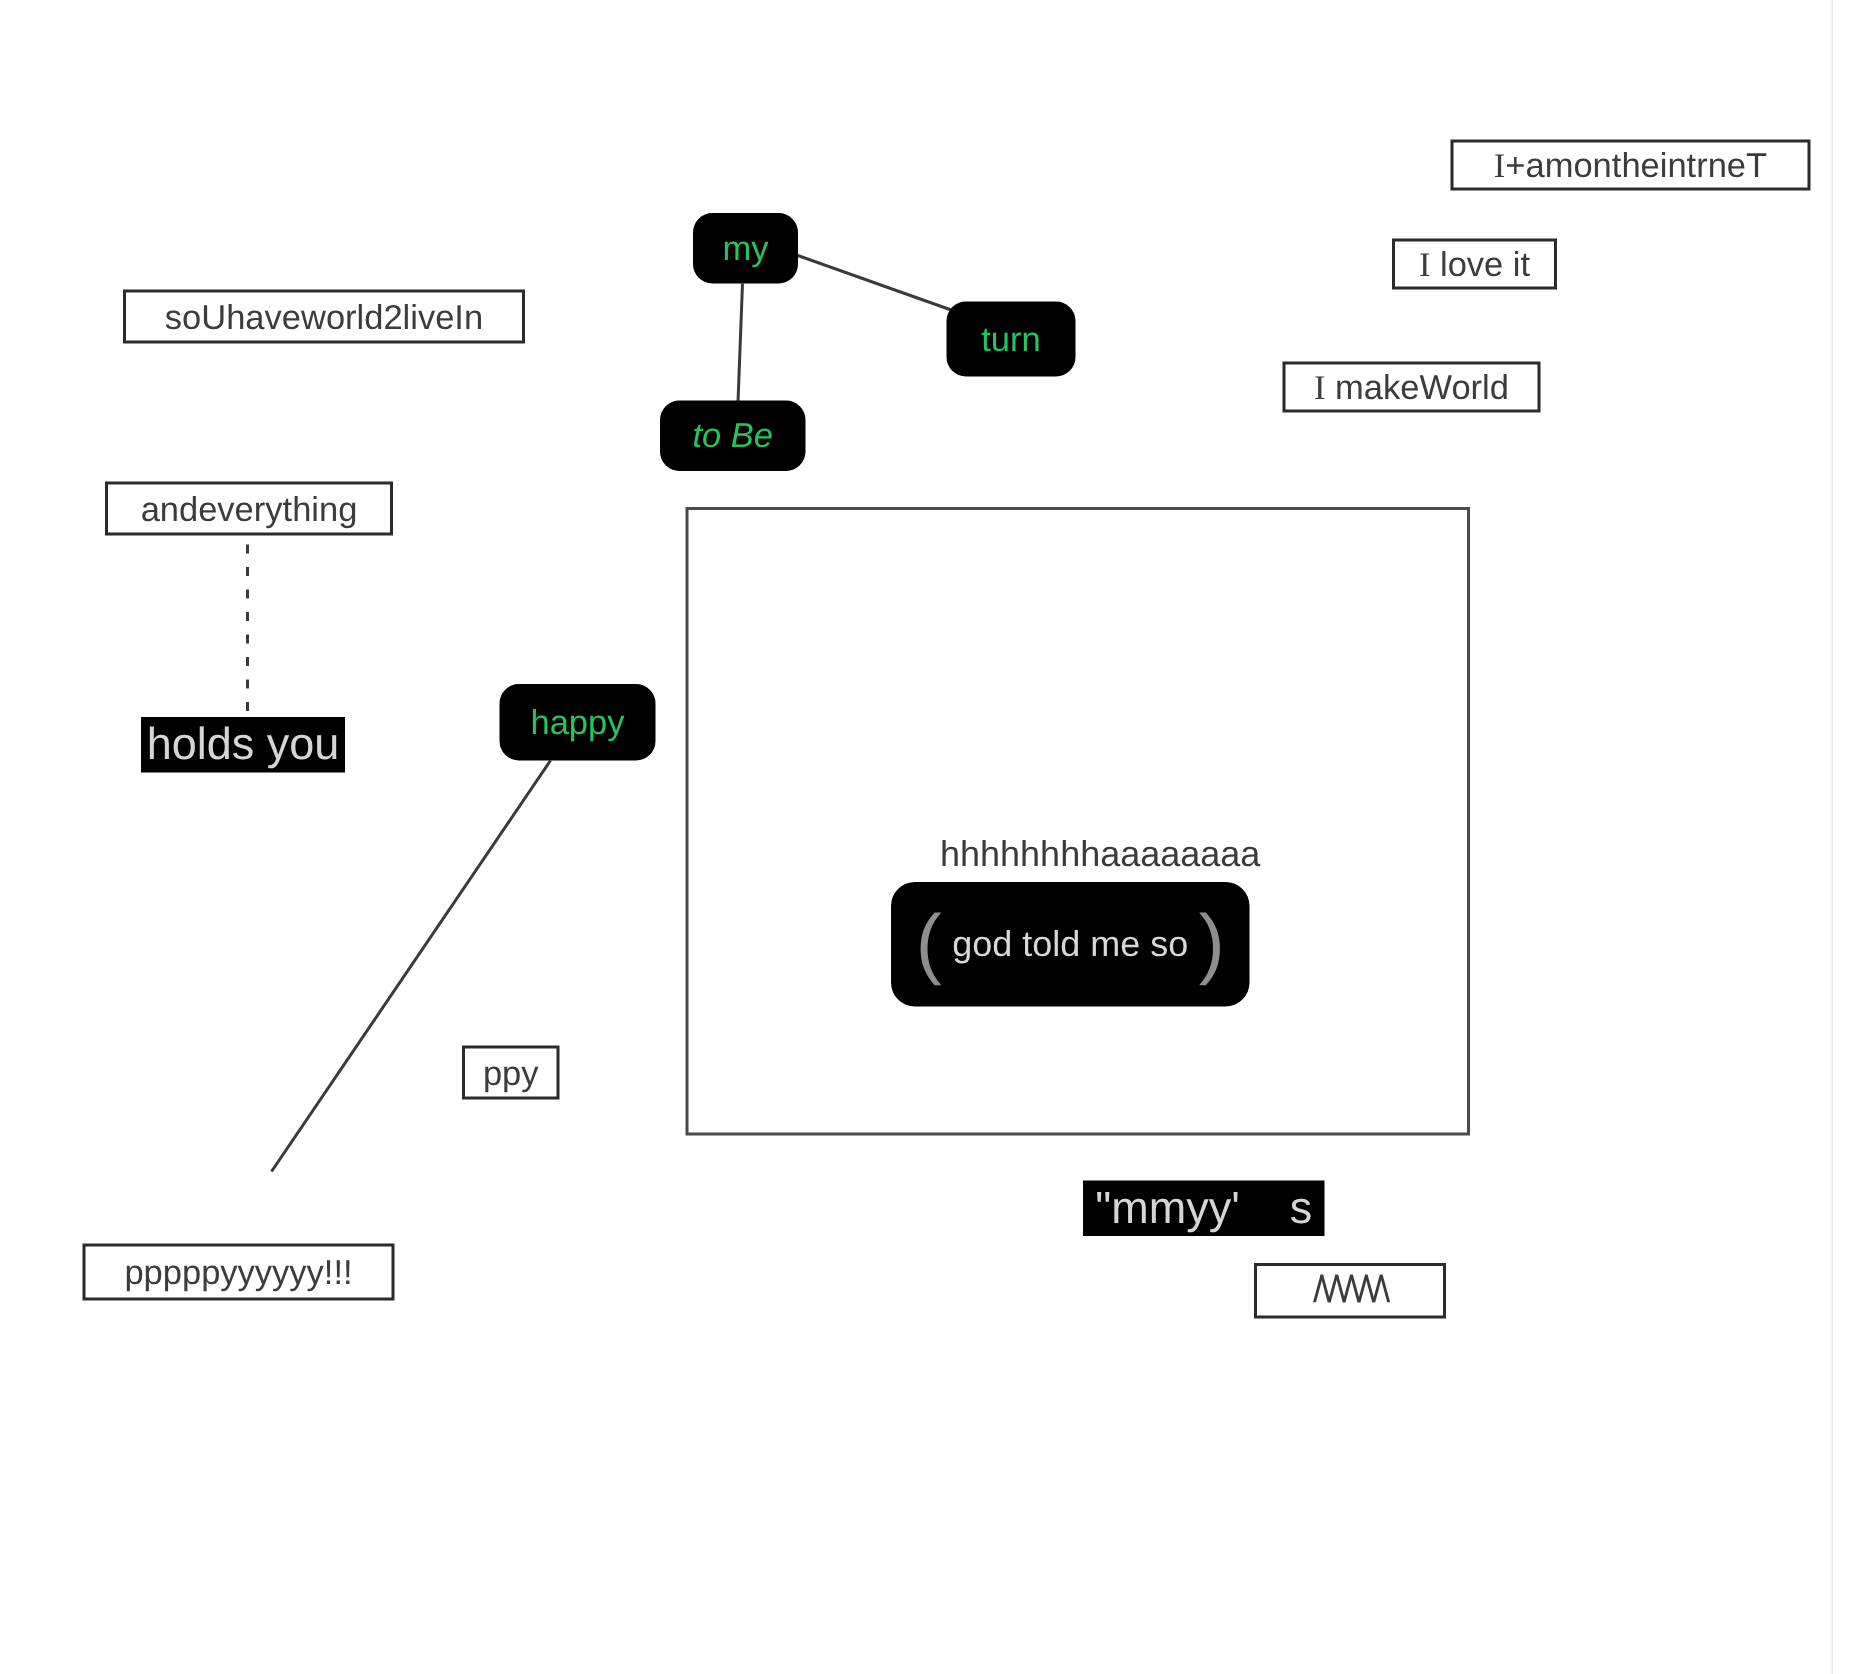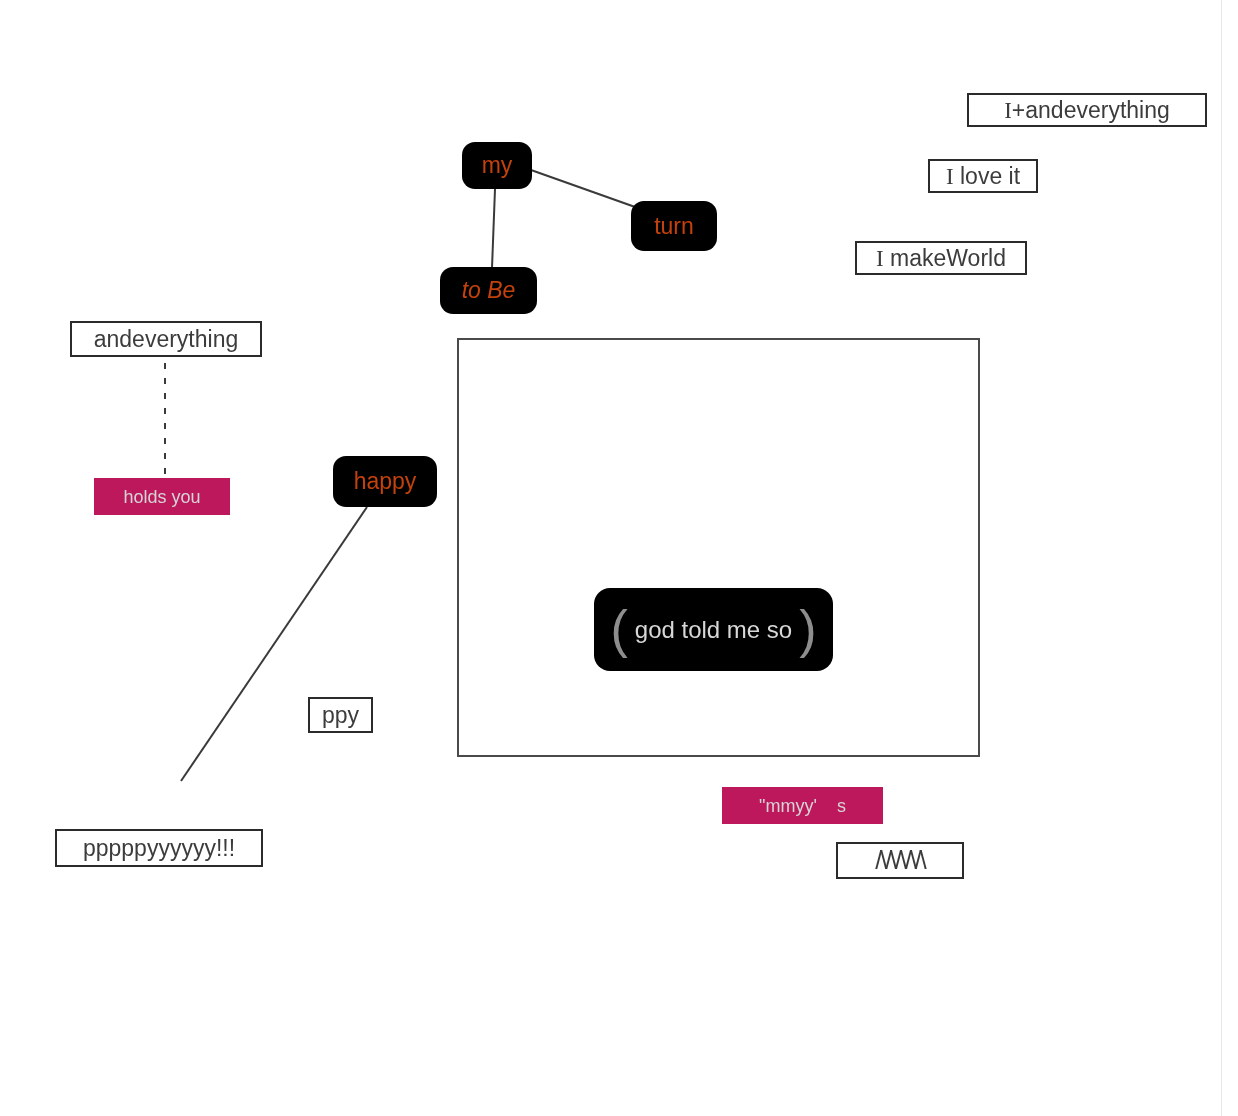--- a/index.html
+++ b/index.html
@@ -59,31 +59,31 @@
     border: 2px solid #2b2b2b;
     background: #ffffff;
     color: #3c3c3c;
     font-size: 23px;
     padding: 3px 9px;
   }
 
   
   .pill {
     background: #000000;
-    color: #c2410c;
+    color: #22c55e;
     border-radius: 13px;
     font-size: 23px;
     padding: 6px 16px;
   }
 
   
   .black-box {
-    background: #be185d;
+    background: #000000;
     color: #d5d5d5;
-    font-size: 18px;
+    font-size: 30px;
     padding: 5px 12px;
   }
 
   
   .frame {
     position: absolute;
     box-sizing: border-box;
     border: 2px solid #4a4a4a;
     background: #ffffff;
   }
@@ -159,27 +159,30 @@
   </div>
 
   <div class="node black-box" id="n-holds" style="left: 94px; top: 478px; width: 136px; height: 37px;">
     <span>holds you</span>
   </div>
 
   <div class="node black-box" id="n-mmyy" style="left: 722px; top: 787px; width: 161px; height: 37px;">
     <span>"mmyy'    s</span>
   </div>
 
+  <div class="node label-box" id="l-sou" style="left: 82px; top: 193px; width: 268px; height: 36px;">
+    <span>soUhaveworld2liveIn</span>
+  </div>
 
   <div class="node label-box" id="l-ande" style="left: 70px; top: 297px; width: 192px; height: 36px; margin-top: 24px;">
     <span>andeverything</span>
   </div>
 
   <div class="node label-box" id="l-internet" style="left: 967px; top: 93px; width: 240px; height: 34px;">
-    <span class="serif-i">I</span><span>+andeverything</span>
+    <span class="serif-i">I</span><span>+amontheintrneT</span>
   </div>
 
   <div class="node label-box" id="l-love" style="left: 928px; top: 159px; width: 110px; height: 34px;">
     <span class="serif-i">I</span><span> love it</span>
   </div>
 
   <div class="node label-box" id="l-makeworld" style="left: 855px; top: 241px; width: 172px; height: 34px;">
     <span class="serif-i">I</span><span> makeWorld</span>
   </div>
 
@@ -190,20 +193,23 @@
   <div class="node label-box" id="l-shout" style="left: 55px; top: 781px; width: 208px; height: 38px; margin-top: 48px;">
     <span>pppppyyyyyy!!!</span>
   </div>
 
   <div class="node label-box zigzag" id="l-zigzag" style="left: 836px; top: 842px; width: 128px; height: 37px;">
     <span>/\/\/\/\/\</span>
   </div>
 
   <div class="frame" id="big-frame" style="left: 457px; top: 338px; width: 523px; height: 419px;"></div>
 
+  <div class="plain-text" id="frame-text" style="left: 600px; top: 534px;">
+    <span>hhhhhhhhaaaaaaaa</span>
+  </div>
 
   <div class="pill-bracket" id="frame-pill" style="left: 594px; top: 588px; width: 239px; height: 83px;">
     <span class="brk left">(</span>
     <span>god told me so</span>
     <span class="brk right">)</span>
   </div>
 
   <div id="scroll-gutter"></div>
 </div>
 

